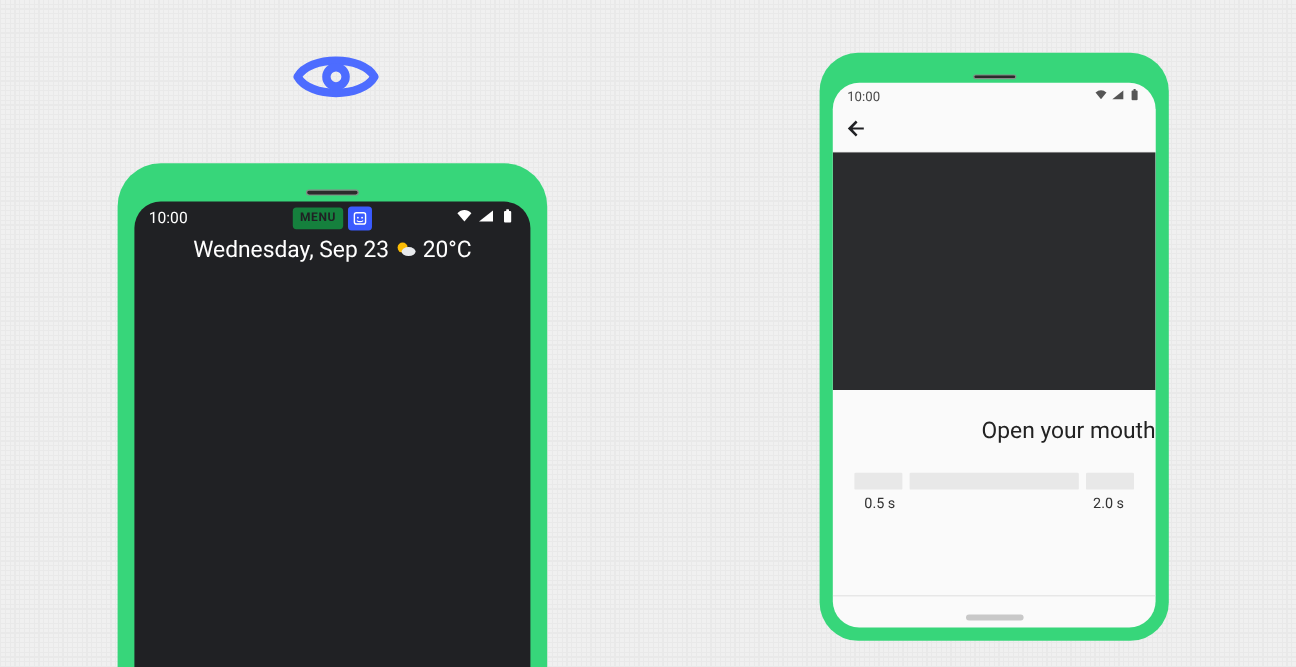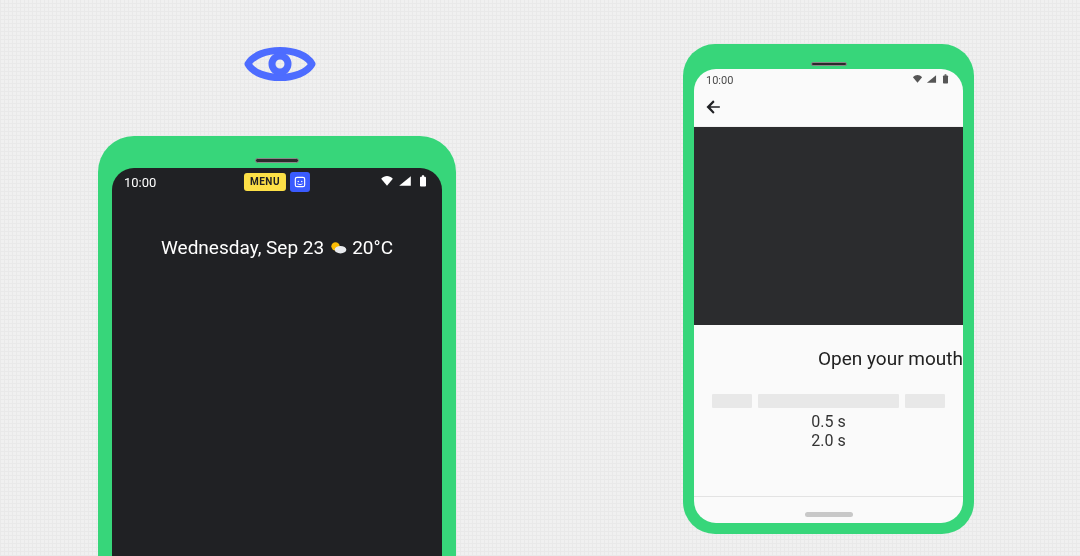--- a/index.html
+++ b/index.html
@@ -70,21 +70,21 @@
   .status-left .center-pills {
     position: absolute;
     left: 50%;
     top: 4px;
     transform: translateX(-50%);
     display: flex;
     gap: 4px;
     align-items: center;
   }
   .menu-pill {
-    background: #fde047;
+    background: #15803d;
     color: #202124;
     font-size: 10px;
     font-weight: 700;
     letter-spacing: 0.5px;
     border-radius: 3px;
     padding: 2px 6px;
     line-height: 14px;
   }
   .face-pill {
     width: 20px;
@@ -98,21 +98,20 @@
   .face-pill svg { width: 14px; height: 14px; }
   .status-left .right-icons {
     margin-left: auto;
     display: flex;
     align-items: center;
     gap: 4px;
   }
   .right-icons svg { width: 14px; height: 12px; }
 
   .dateline {
-    margin-top: 40px;
     text-align: center;
     color: #fff;
     font-size: 19px;
     font-weight: 400;
     display: flex;
     justify-content: center;
     align-items: center;
     gap: 4px;
   }
   .weather-emoji {
@@ -204,23 +203,22 @@
     height: 14px;
     background: #e8e8e8;
     border-radius: 1px;
   }
   .seg.a { flex: 1.2; }
   .seg.b { flex: 4.2; }
   .seg.c { flex: 1.2; }
   .slider-labels {
     display: flex;
     padding: 4px 18px 0 18px;
-    font-size: 16px;
+    font-size: 12px;
     color: #333;
-    flex-direction: column;
   }
   .slider-labels .l { flex: 1.2; text-align: center; }
   .slider-labels .m { flex: 4.2; }
   .slider-labels .r { flex: 1.2; }
 
   .nav-pill-area {
     position: absolute;
     bottom: 6px;
     left: 0;
     right: 0;

